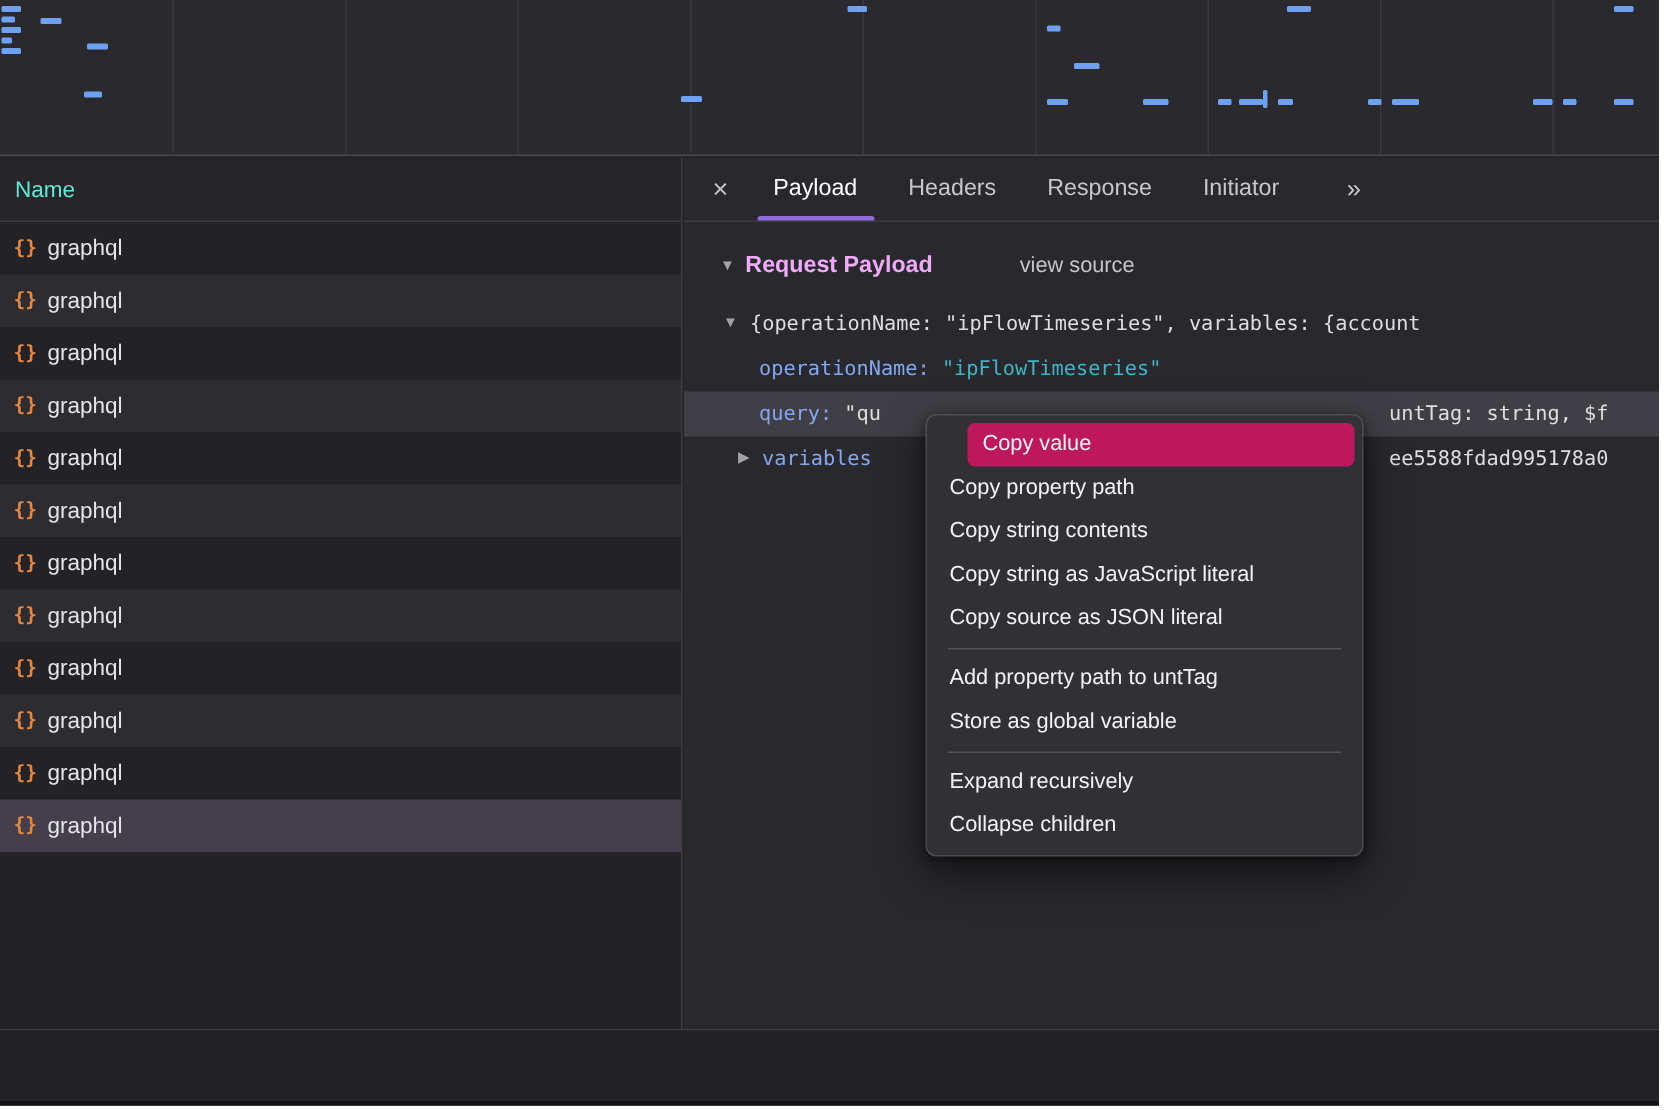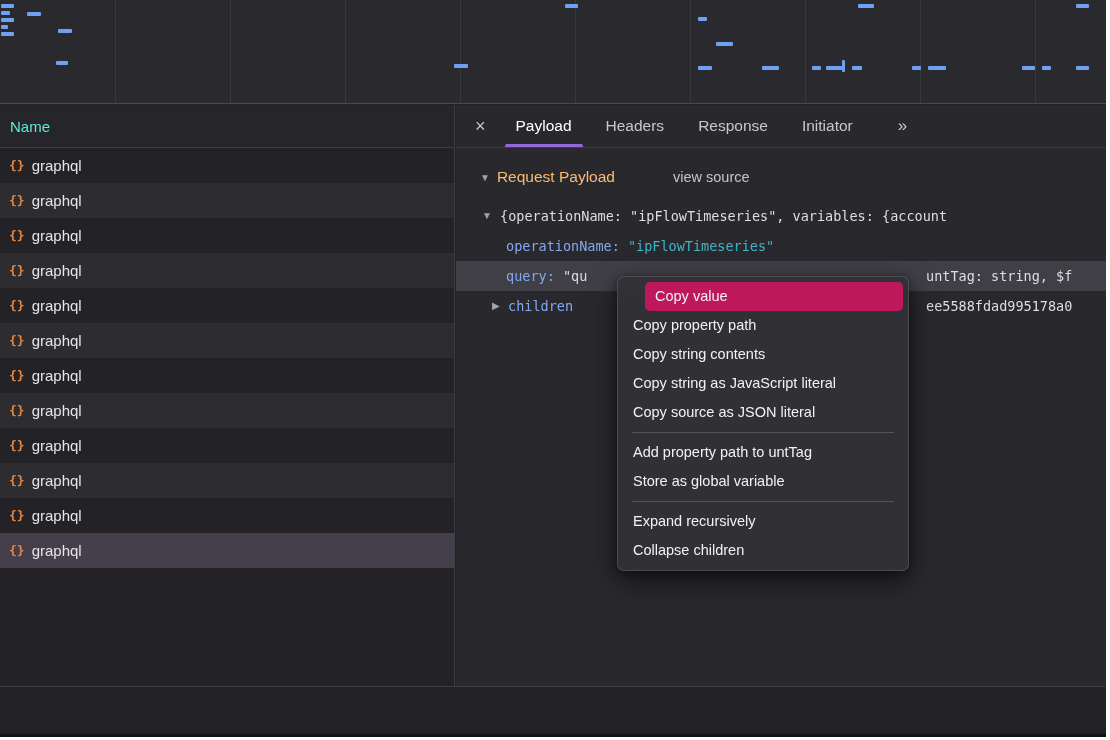--- a/index.html
+++ b/index.html
@@ -39,21 +39,21 @@
   .tab.active::after { content:""; position:absolute; left:6px; right:6px; bottom:0;
                        height:3px; background:#9169d9; border-radius:2px 2px 0 0; }
   .more-tabs { display:flex; align-items:center; padding:0 14px; margin-left:14px;
                font-size:17px; color:#c9c6cd; }
 
   .section-header { position:absolute; top:58px; left:0; right:0; height:28px;
                     display:flex; align-items:center; padding-left:24px; }
   .tri { font-size:10px; color:#a2a2a8; margin-right:7px; }
   .tri-down::before { content:"▼"; }
   .tri-right::before { content:"▶"; }
-  .section-title { font-weight:normal; font-size:15.5px; color:#fdba74; }
+  .section-title { font-weight:bold; font-size:15.5px; color:#f0abfc; }
   .view-source { margin-left:58px; font-size:14.5px; color:#c3c5c8; cursor:default; }
 
   .tree-row { position:absolute; left:0; right:0; height:30px; line-height:30px;
               font-family:"DejaVu Sans Mono", monospace; font-size:13.5px;
               white-space:nowrap; overflow:hidden; color:#d8dadd; }
   .tree-row .tri { position:absolute; font-family:"Liberation Sans",sans-serif; }
   .tree-row.highlight { background:#403f46; }
   .key { color:#83a8f0; }
   .str { color:#3fb4c6; }
   .plain { color:#dcdee1; }
@@ -200,21 +200,21 @@
       <span class="key">operationName: </span><span class="str">"ipFlowTimeseries"</span>
     </div>
 
     <div class="tree-row highlight" style="top:156px; padding-left:50px;">
       <span class="key">query: </span><span class="plain">"qu</span>
       <span class="frag-right plain">untTag: string, $f</span>
     </div>
 
     <div class="tree-row" style="top:186px; padding-left:52px;">
       <span class="tri tri-right" style="left:36px;"></span>
-      <span class="key">children</span>
+      <span class="key">variables</span>
       <span class="frag-right plain">ee5588fdad995178a0</span>
     </div>
   </div>
 
   <div class="bottom-divider"></div>
   <div class="bottom-strip"></div>
 
   <div class="context-menu">
     <div class="menu-item selected" style="background: #be185d; margin-left: 27px;">Copy value</div>
     <div class="menu-item">Copy property path</div>

